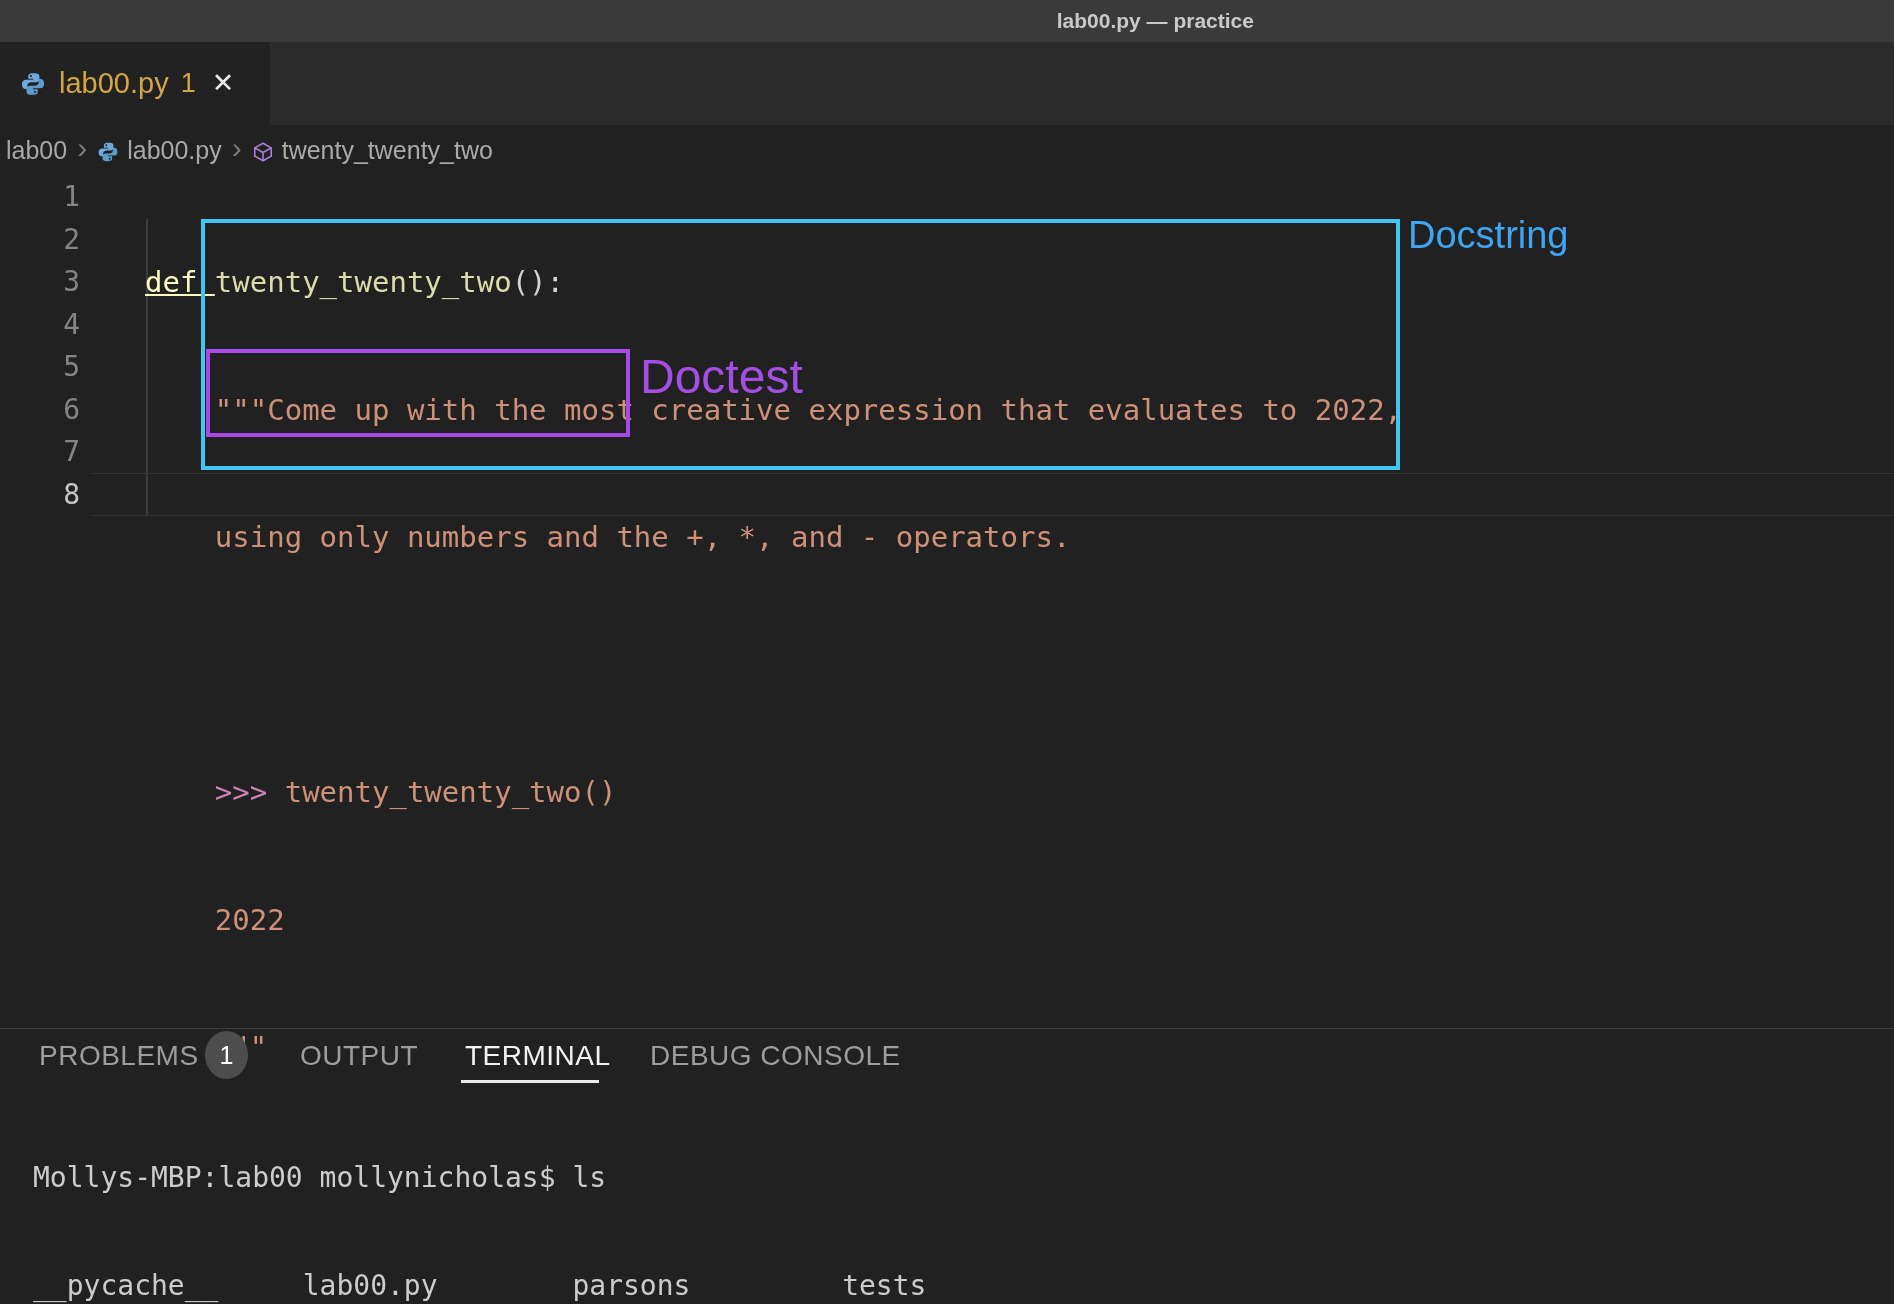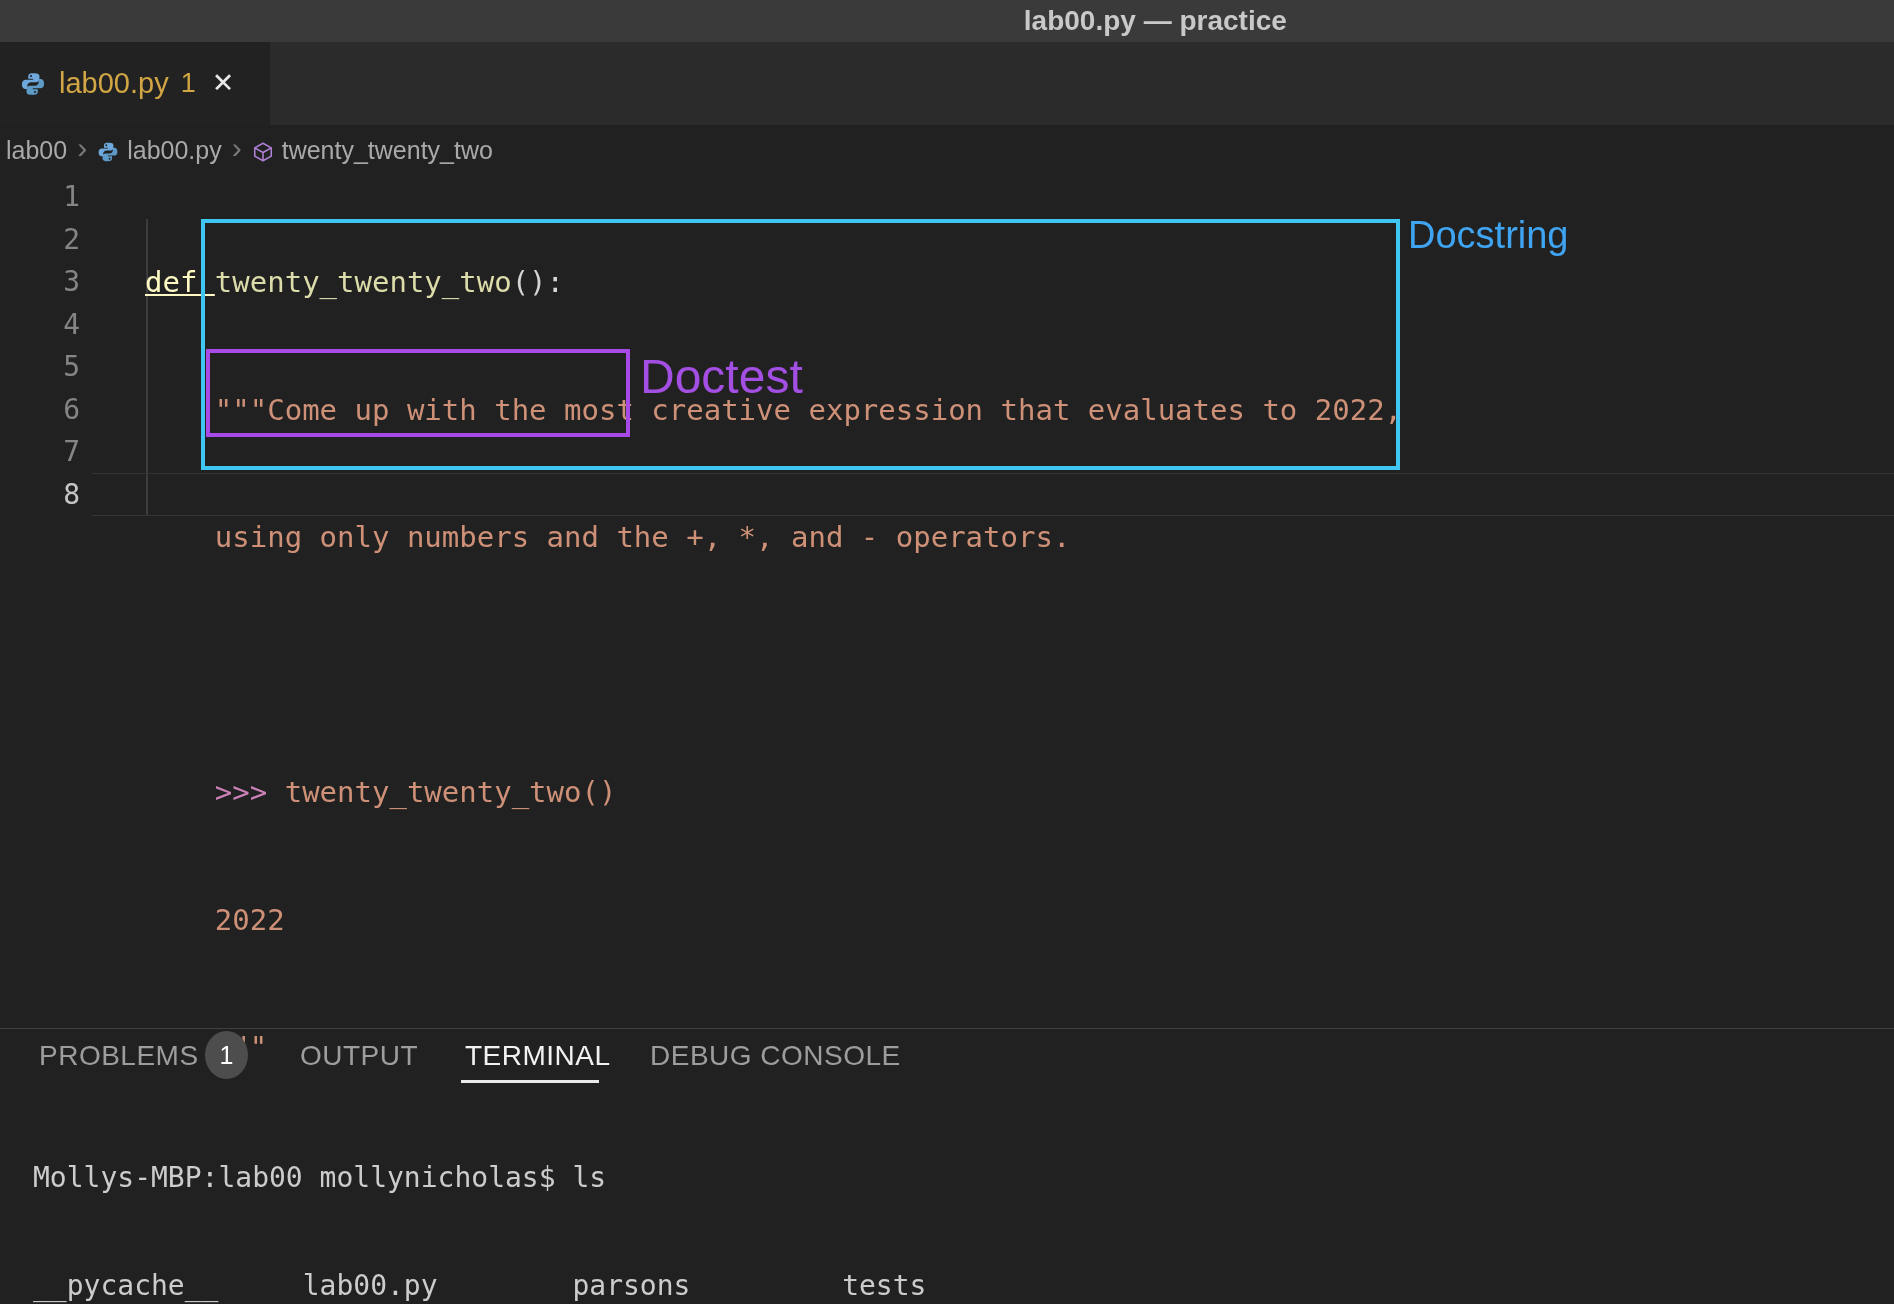--- a/index.html
+++ b/index.html
@@ -6,21 +6,21 @@
   html,body { background:#111; }
   .window {
     position:relative; width:1894px; height:1304px;
     background:#212121; overflow:hidden;
     font-family:"Liberation Sans", sans-serif;
   }
   
   .titlebar { position:absolute; left:0; top:0; width:100%; height:42px; background:#3A3A3A; }
   .titlebar-text {
     position:absolute; left:61%; top:50%; transform:translate(-50%,-50%);
-    font-size:28px; font-weight:600; color:#C9C9C9; white-space:nowrap;
+    font-size:21px; font-weight:600; color:#C9C9C9; white-space:nowrap;
   }
   
   .tabstrip { position:absolute; left:0; top:42px; width:100%; height:83px; background:#2B2B2B; }
   .tab {
     position:absolute; left:0; top:0; width:270px; height:83px; background:#222222;
     display:flex; align-items:center; padding-left:20px; cursor:default;
   }
   .tab-pyicon { width:26px; height:26px; flex:0 0 auto; }
   .tab-label { margin-left:13px; font-size:29px; color:#D2A644; }
   .tab-badge { margin-left:12px; font-size:27px; color:#D2A644; }

